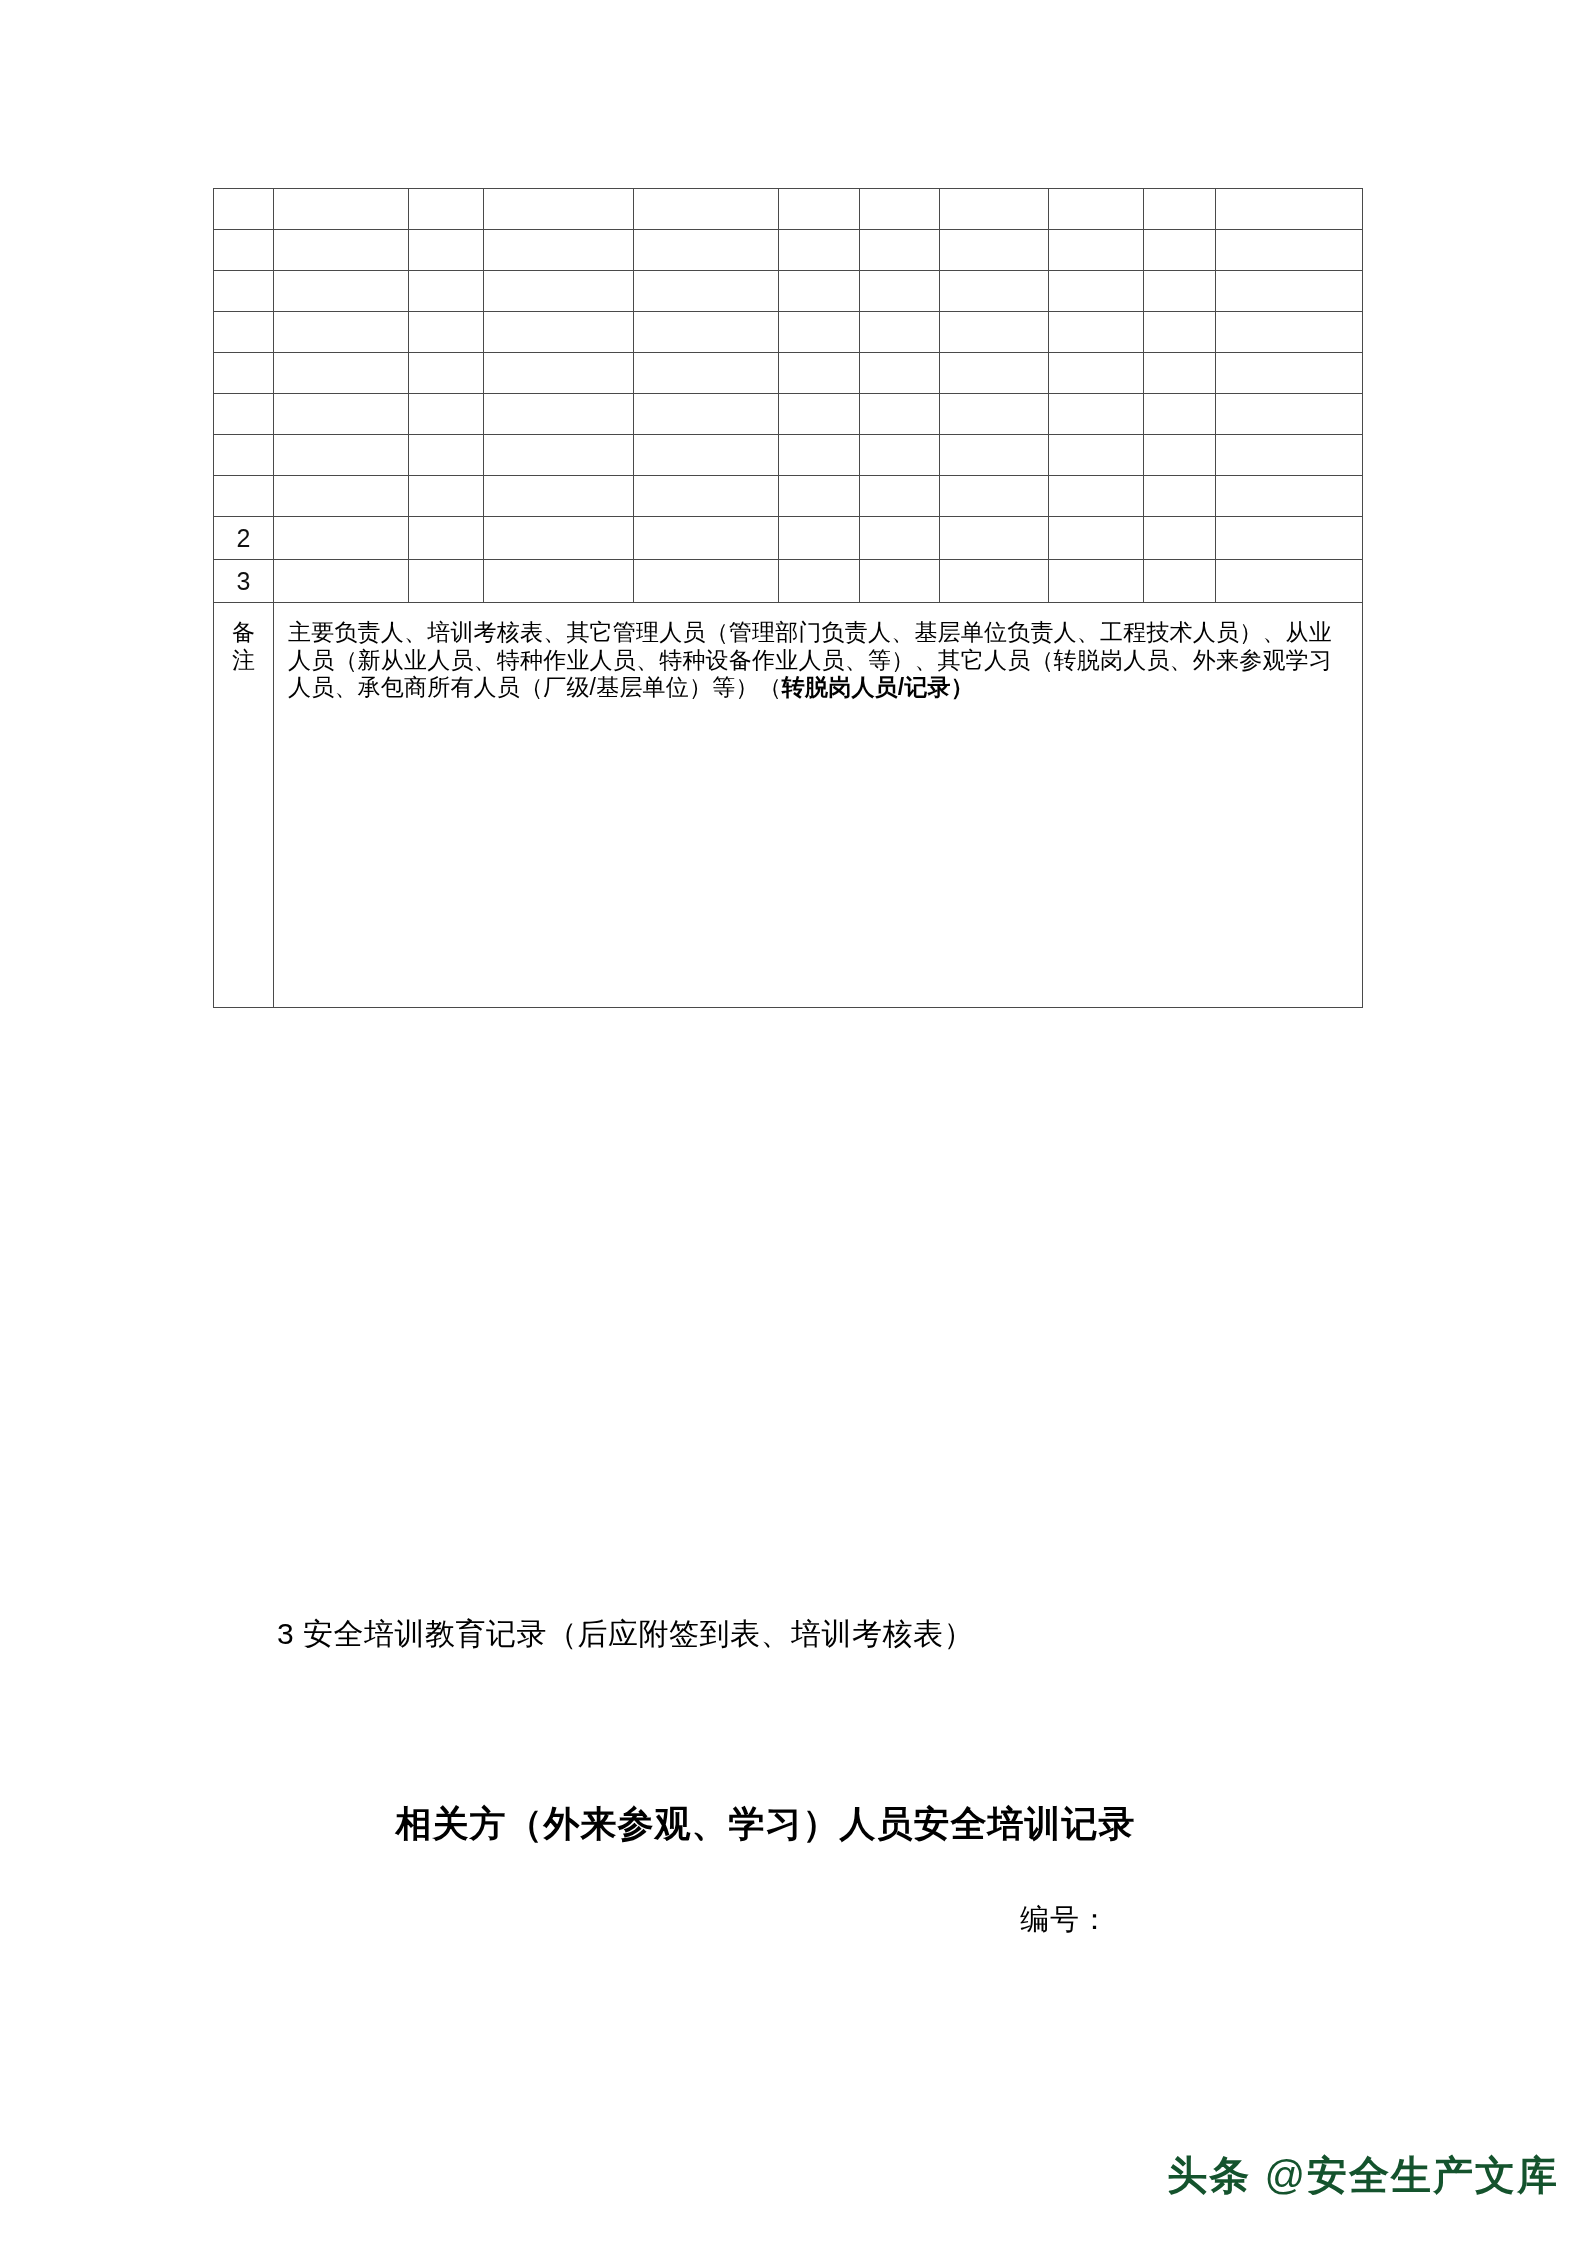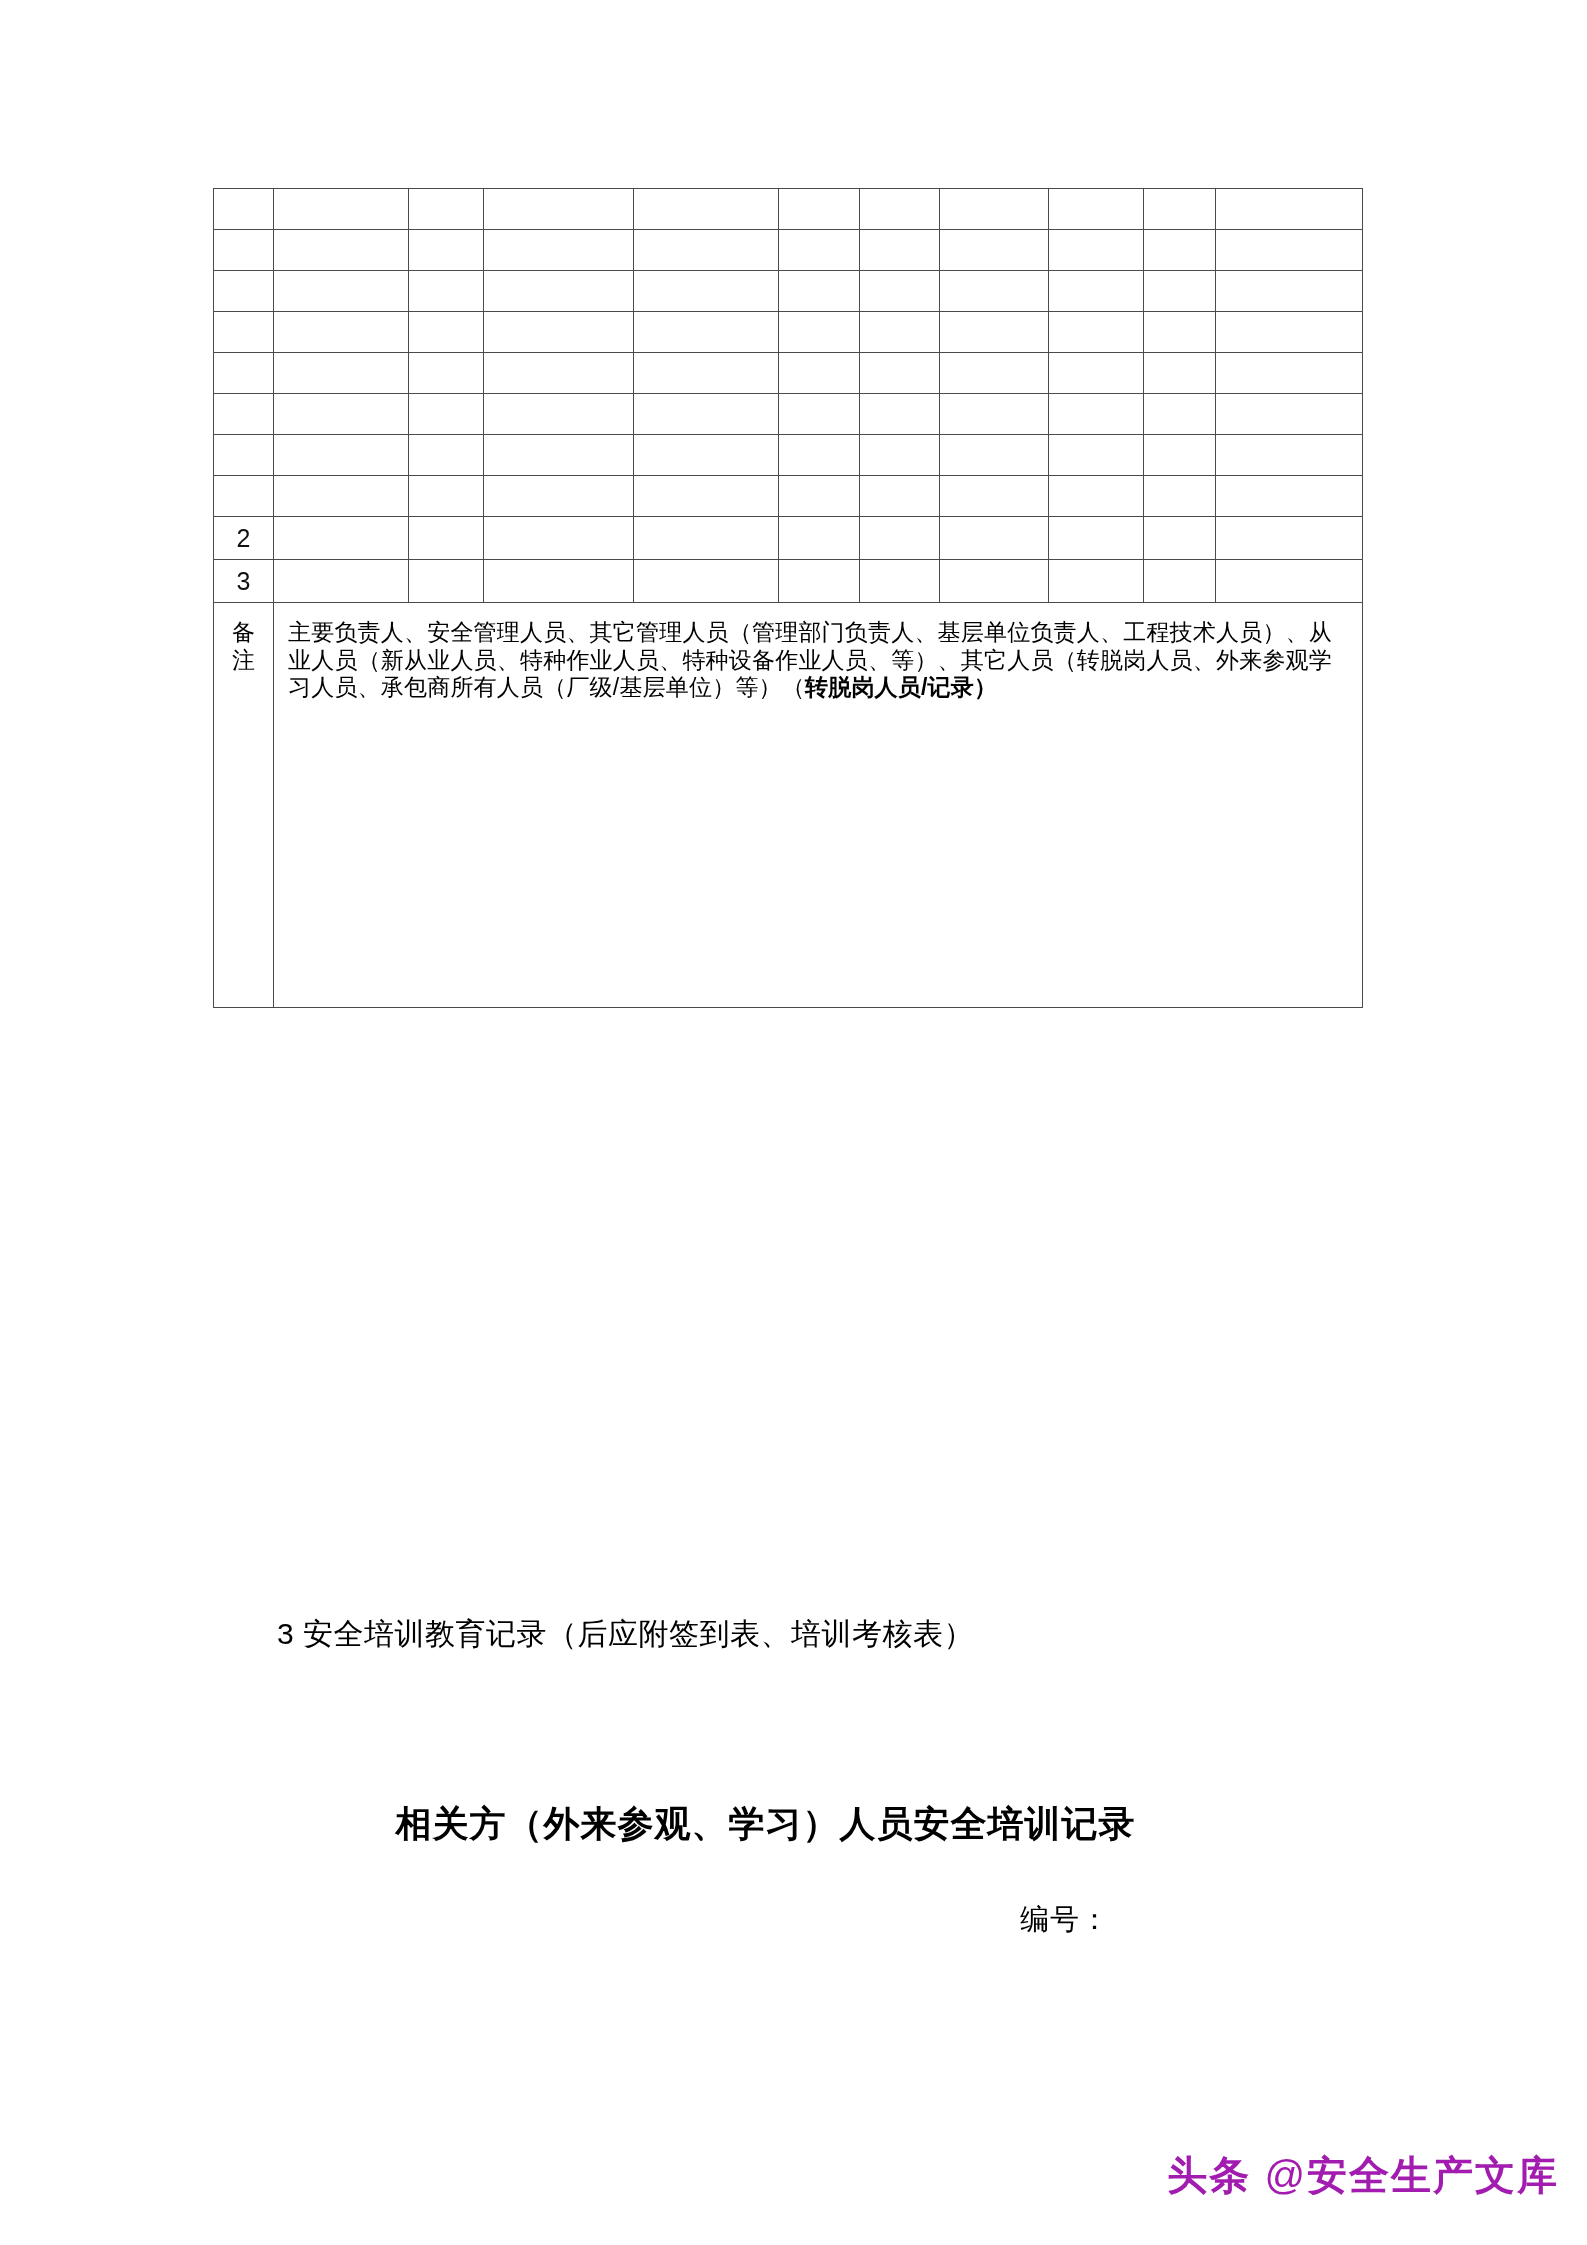--- a/index.html
+++ b/index.html
@@ -119,21 +119,21 @@
   }
 
   
   #watermark {
     position: absolute;
     right: 28px;
     bottom: 42px;
     font-size: 40px;
     font-weight: bold;
     font-family: "Liberation Sans", "DejaVu Sans", sans-serif;
-    color: #a21caf;
+    color: #14532d;
     letter-spacing: 2px;
     white-space: nowrap;
   }
   #watermark .wm-at { font-weight: normal; }
 </style>
 </head>
 <body>
 
 <div id="page">
 
@@ -291,21 +291,21 @@
         <td></td>
         <td></td>
         <td></td>
       </tr>
 
       <tr>
         <td class="note-label">
           <span class="lbl-ch">备</span>
           <span class="lbl-ch">注</span>
         </td>
-        <td class="note-body" colspan="10"><span>主要负责人、安全管理人员、其它管理人员（管理部门负责人、基层单位负责人、工程技术人员）、从业人员（新从业人员、特种作业人员、特种设备作业人员、等）、其它人员（转脱岗人员、外来参观学习人员、承包商所有人员（厂级/基层单位）等）（</span><span class="bold-tail">转脱岗人员/记录）</span></td>
+        <td class="note-body" colspan="10"><span>主要负责人、培训考核表、其它管理人员（管理部门负责人、基层单位负责人、工程技术人员）、从业人员（新从业人员、特种作业人员、特种设备作业人员、等）、其它人员（转脱岗人员、外来参观学习人员、承包商所有人员（厂级/基层单位）等）（</span><span class="bold-tail">转脱岗人员/记录）</span></td>
       </tr>
 
     </tbody>
   </table>
 
   <div id="section-heading">3 安全培训教育记录（后应附签到表、培训考核表）</div>
 
   <div id="form-title">相关方（外来参观、学习）人员安全培训记录</div>
 
   <div id="serial-line">编号：</div>

